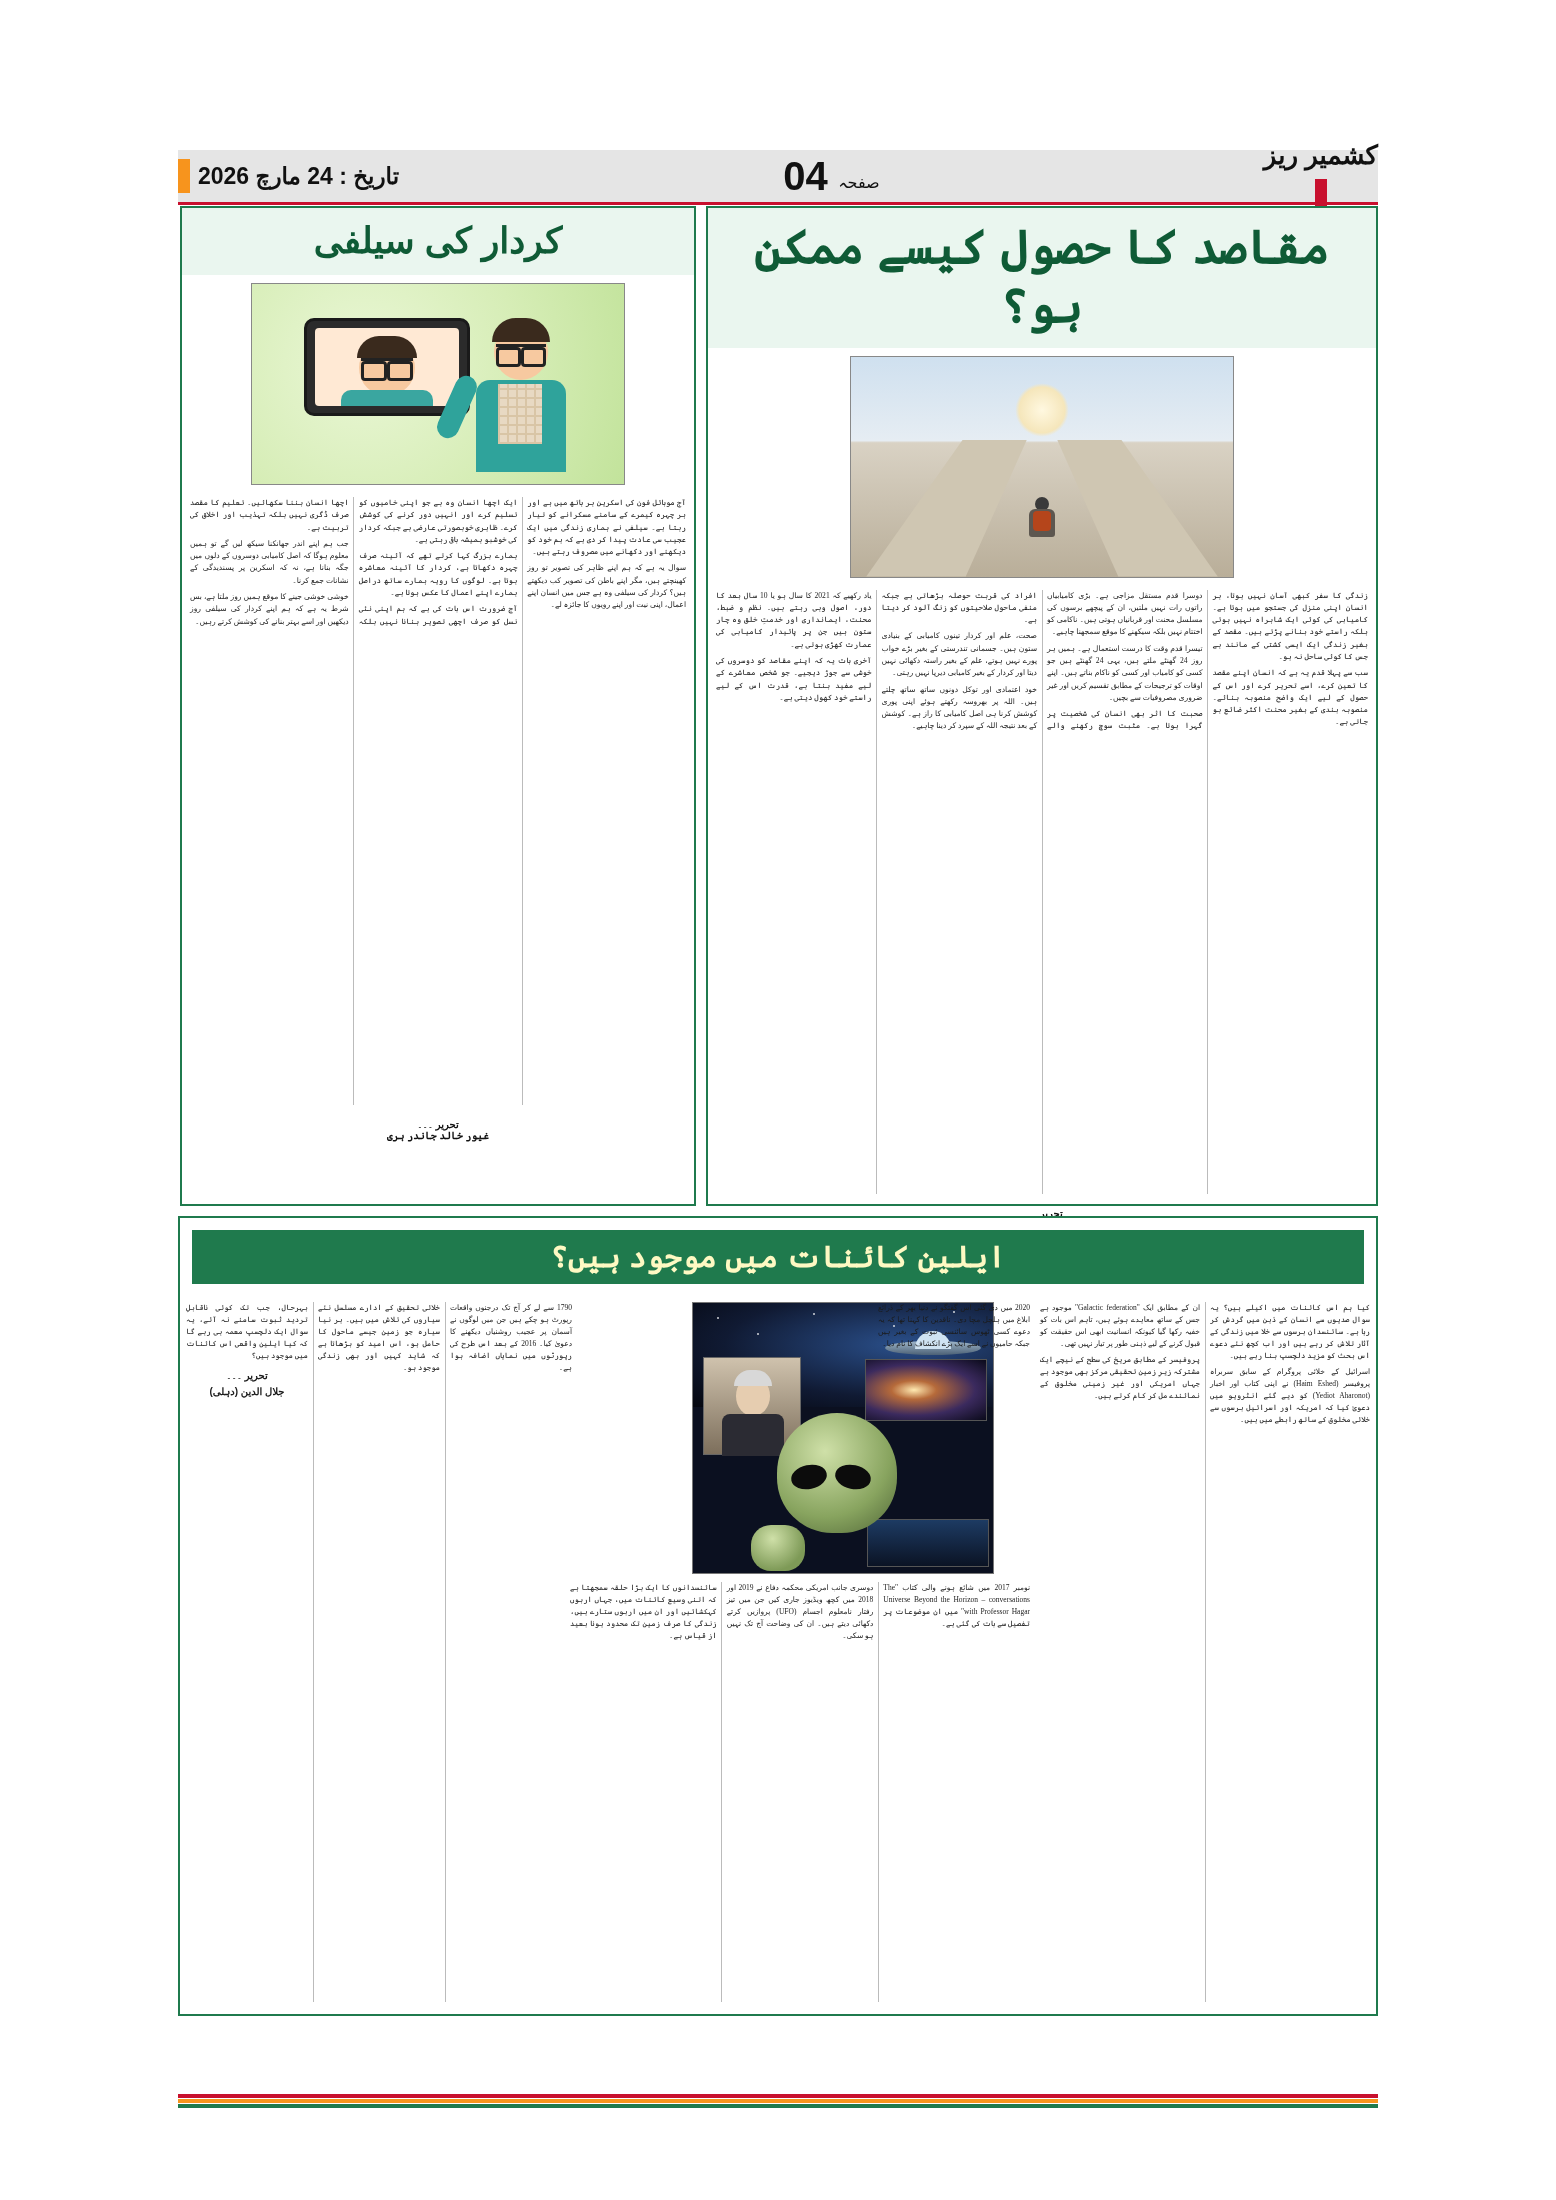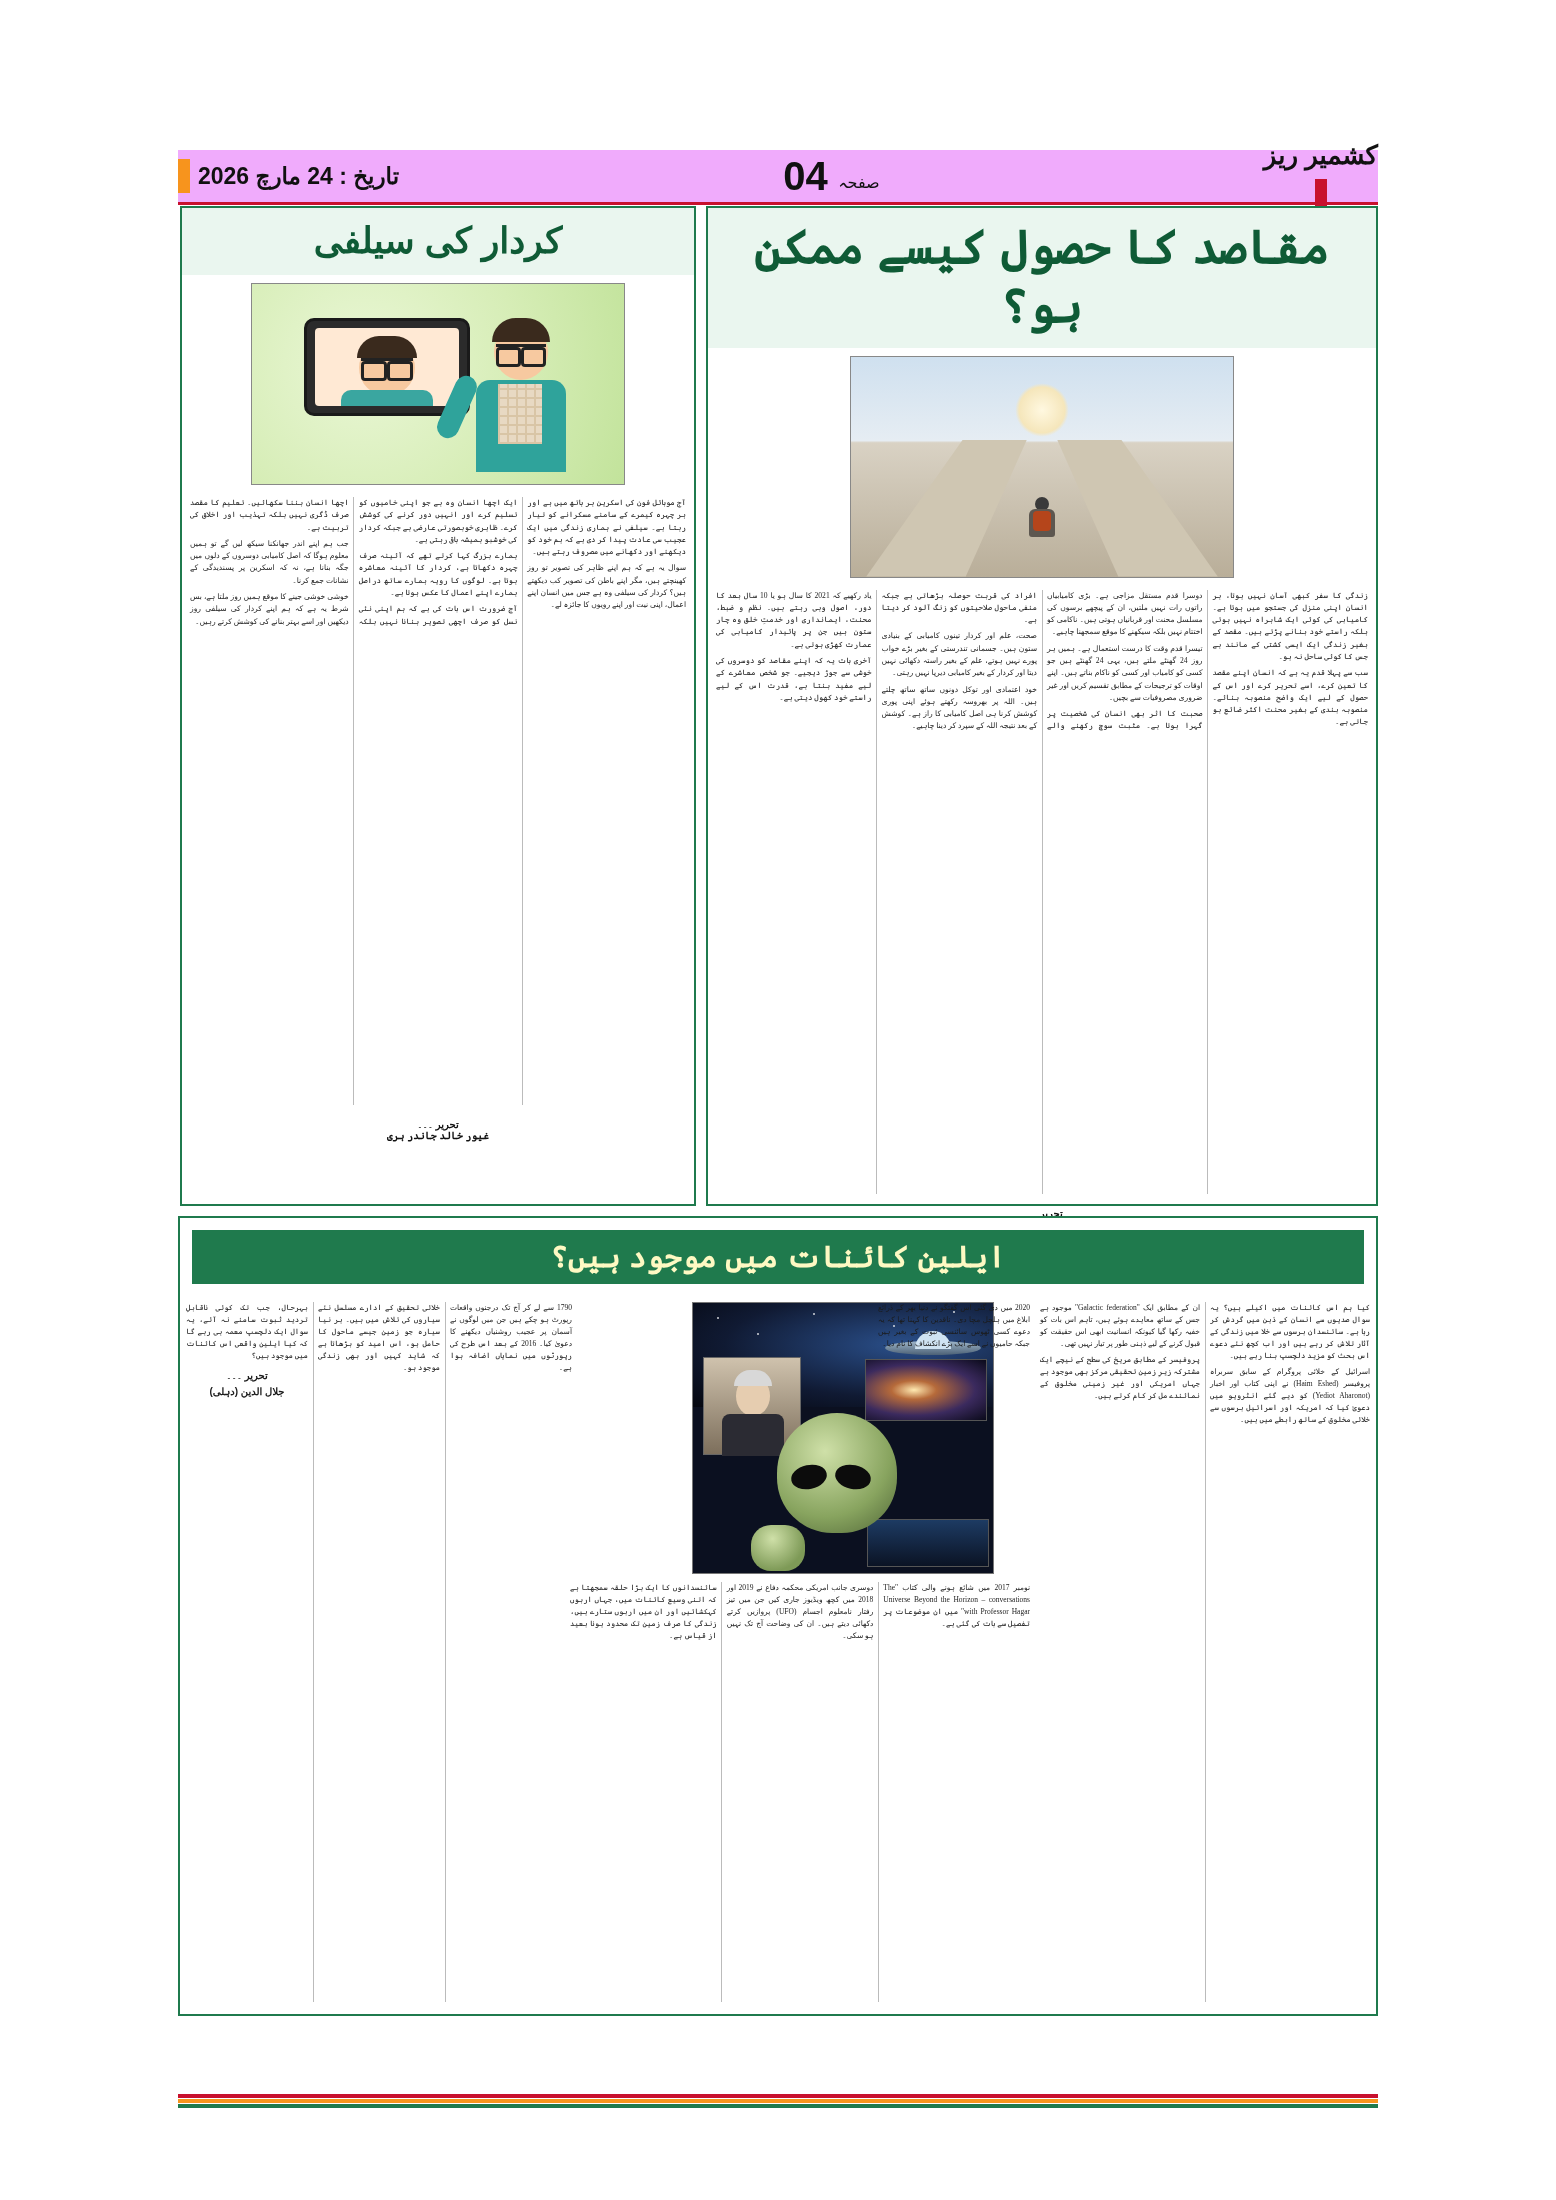--- a/index.html
+++ b/index.html
@@ -22,21 +22,21 @@
     left:178px;top:150px;
     width:1200px;height:1890px;
   }
 
   
   .masthead{
     position:relative;
     height:52px;
     border-bottom:3px solid #c8102e;
     display:flex;align-items:center;
-    background:#f0abfc;
+    background:#e5e5e5;
   }
   .mast-left{
     display:flex;align-items:center;gap:8px;
     height:40px;
   }
   .mast-orange{
     width:12px;height:34px;background:#f7941d;
   }
   .mast-date{
     font-family:"Liberation Sans", sans-serif;

